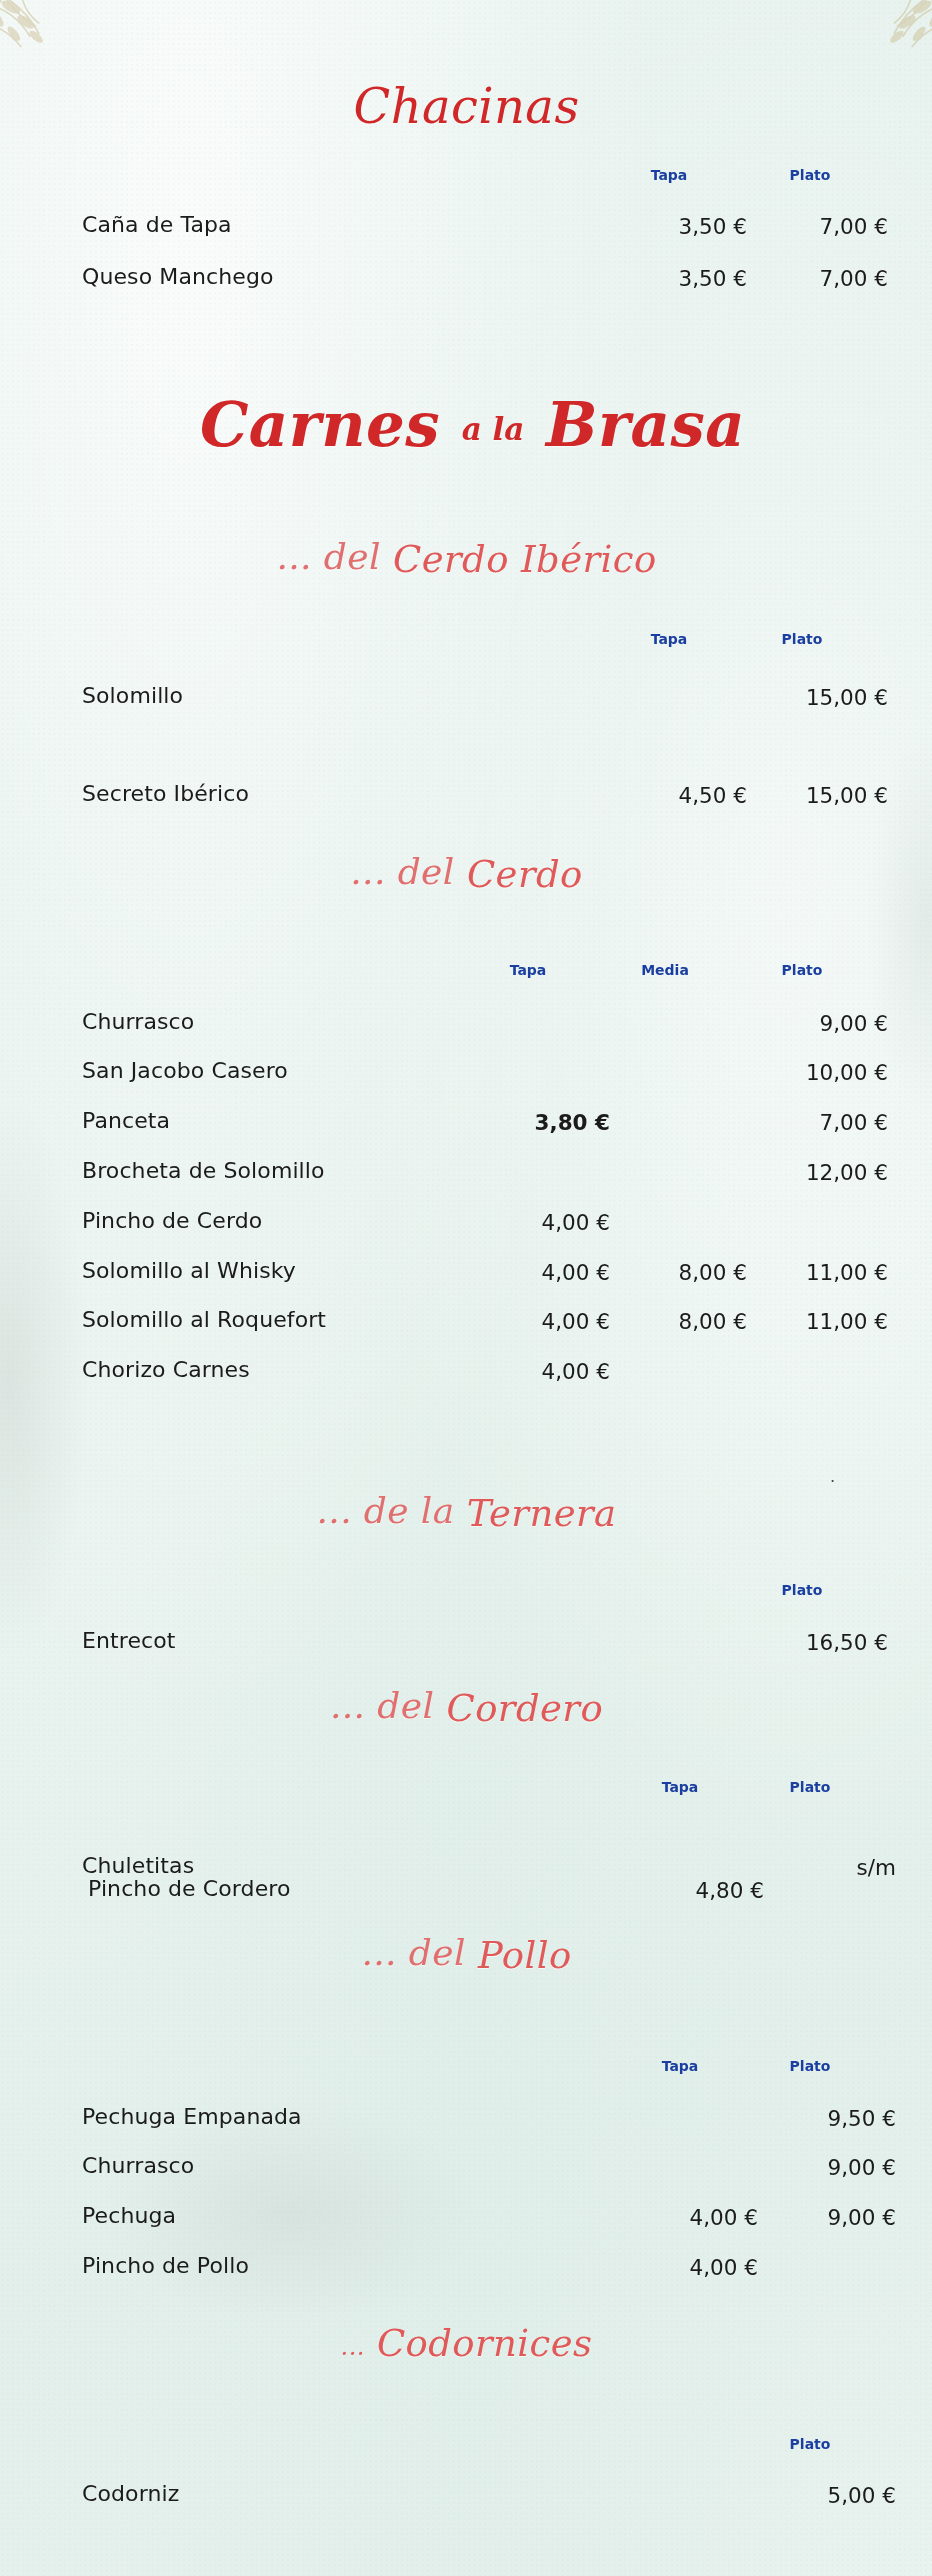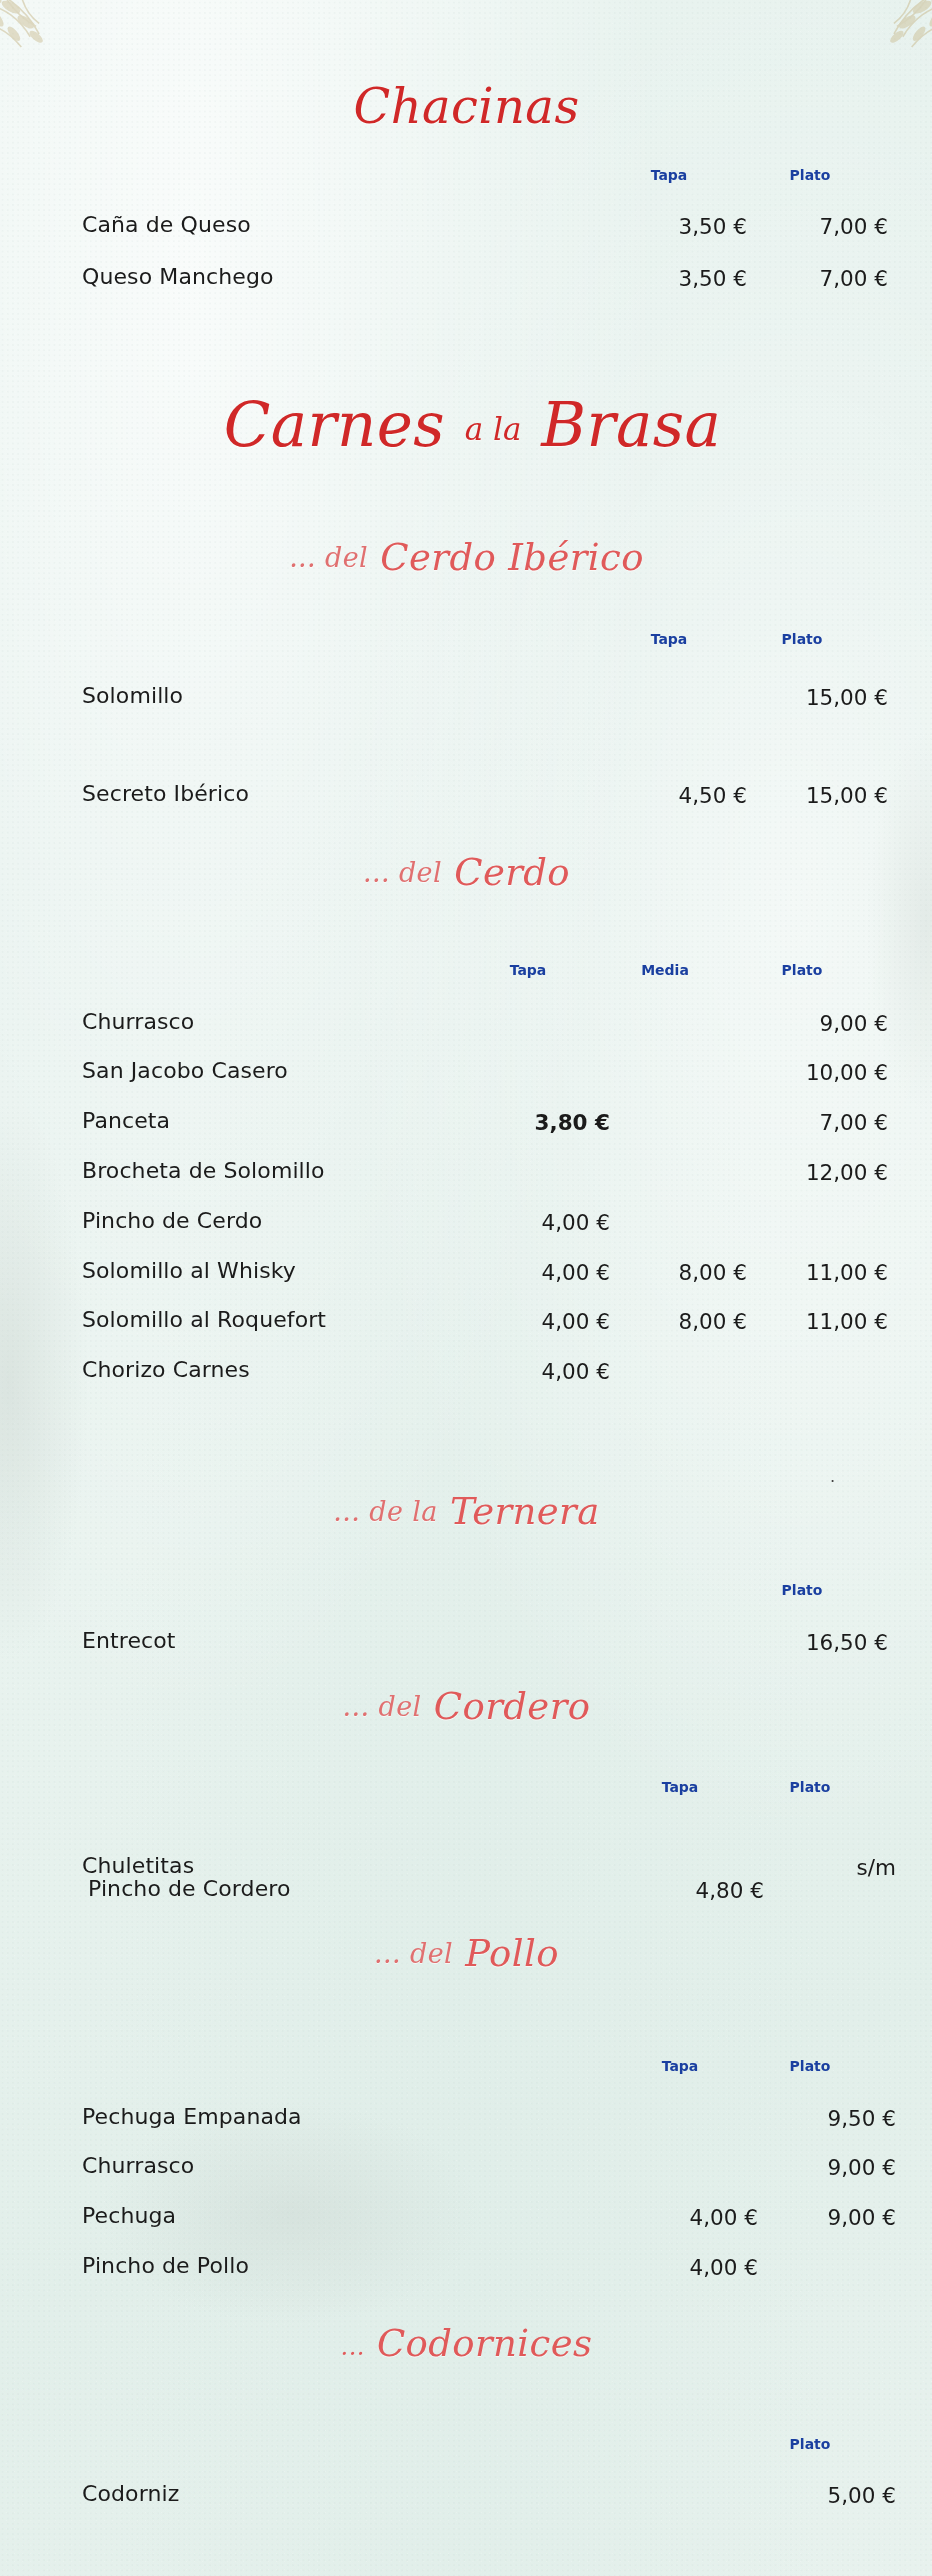--- a/index.html
+++ b/index.html
@@ -93,36 +93,37 @@
     font-size: 48px;
     line-height: 1;
   }
 
   .h-carnes {
     position: absolute;
     left: 12px; right: 0;
     top: 394px;
     font-size: 61px;
     line-height: 1;
+    font-weight: bold;
   }
   .h-carnes .small {
     font-size: 31px;
     vertical-align: 6px;
     letter-spacing: 0;
   }
 
   .h-sub {
     position: absolute;
     left: 0; right: 0;
     font-size: 37px;
     line-height: 1;
     color: #e05a5a;
   }
   .h-sub .lead {
-    font-size: 27px;
+    font-size: 36px;
     color: #e07070;
     vertical-align: 3px;
   }
   .h-sub .lead2 {
     font-size: 24px;
     vertical-align: 1.5px;
   }
 
   
   .colhdr {
@@ -222,21 +223,21 @@
 </div>
 
 <div class="sheet">
 
   <div class="script-title h-chacinas">Chacinas</div>
 
   <div class="colhdr" style="left:628px; top:167px;">Tapa</div>
   <div class="colhdr" style="left:769px; top:167px;">Plato</div>
 
   <div class="row" style="top:212px;">
-    <span class="name">Caña de Queso</span>
+    <span class="name">Caña de Tapa</span>
     <span class="price c-tapa" style="left:568px;">3,50 €</span>
     <span class="price c-plato" style="left:709px;">7,00 €</span>
   </div>
   <div class="row" style="top:264px;">
     <span class="name">Queso Manchego</span>
     <span class="price c-tapa" style="left:568px;">3,50 €</span>
     <span class="price c-plato" style="left:709px;">7,00 €</span>
   </div>
 
   <div class="script-title h-carnes">

